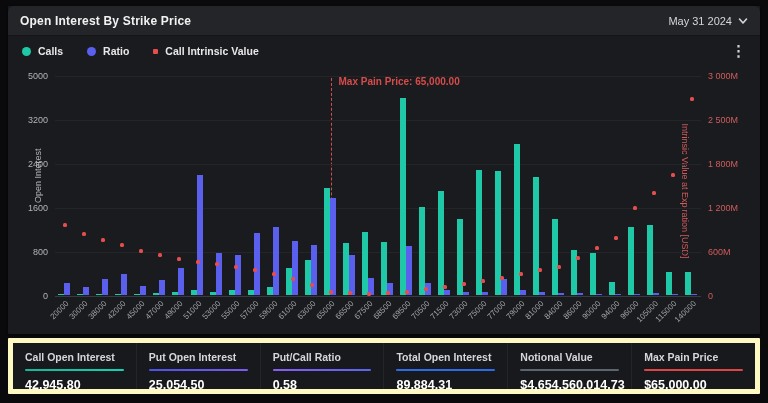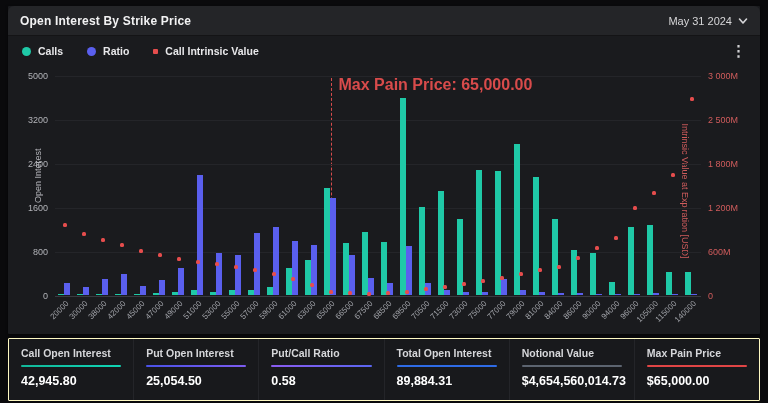--- a/index.html
+++ b/index.html
@@ -32,26 +32,26 @@
   .ytick-r { position:absolute; left:100%; margin-left:7px; transform:translateY(-50%);
              color:#d05c5c; font-size:9px; white-space:nowrap; }
   .y-title { position:absolute; color:#b2b3b8; font-size:9px; white-space:nowrap; }
   .y-title.left  { left:-44px; top:50%; transform:rotate(-90deg) translateX(28%); transform-origin:center; }
   .y-title.right { right:-52px; top:50%; transform:rotate(90deg); transform-origin:center; color:#d05c5c; }
   .bar { position:absolute; bottom:1px; width:6px; }
   .iv-dot { position:absolute; width:4px; height:4px; border-radius:1.5px; }
   .xlabel { position:absolute; top:100%; margin-top:3px; color:#a0a2a8; font-size:8px;
             white-space:nowrap; transform:rotate(-45deg); transform-origin:100% 0; }
   .maxpain-line { position:absolute; top:2px; bottom:1px; width:0; border-left:1px dashed #d84b4b; }
-  .maxpain-label { position:absolute; left:7px; top:-2px; color:#d84b4b; font-size:16px;
+  .maxpain-label { position:absolute; left:7px; top:-2px; color:#d84b4b; font-size:10px;
                    font-weight:bold; white-space:nowrap; }
 
   
-  .stats-card { left:8px; top:338px; width:752px; height:63px; background:#18191c;
-                display:flex; border:1px solid #fef9c3; }
+  .stats-card { left:8px; top:338px; width:752px; height:56px; background:#18191c;
+                display:flex; border:5px solid #fef9c3; }
   .stat-cell { flex:1 1 0; padding:8px 12px 6px 12px; border-left:1px solid #242529; min-width:0; }
   .stat-cell:first-child { border-left:none; }
   .stat-label { color:#d6d7da; font-size:10.5px; font-weight:bold; white-space:nowrap; }
   .stat-rule { height:2px; border-radius:1px; margin-top:6px; margin-bottom:7px; }
   .stat-value { color:#ffffff; font-size:12.5px; font-weight:bold; white-space:nowrap; }
 
   .chev { width:10px; height:10px; }
 </style>
 </head>
 <body>

